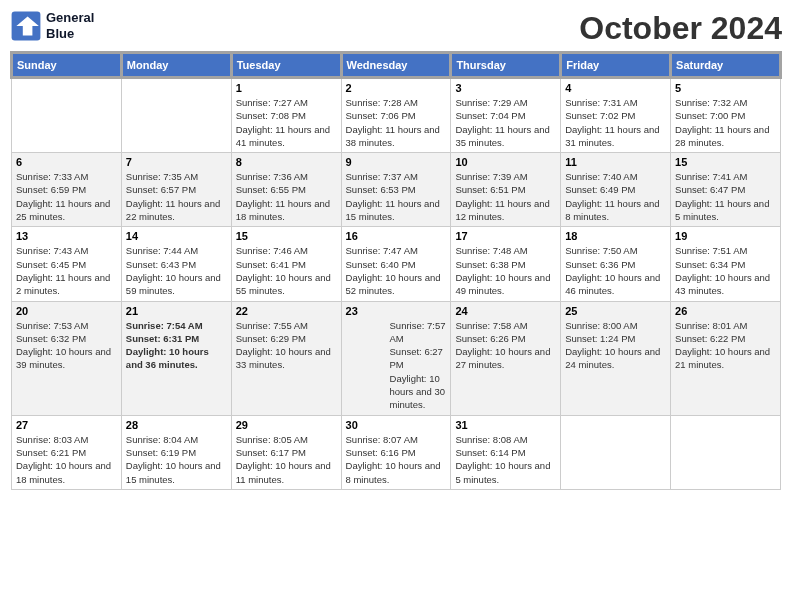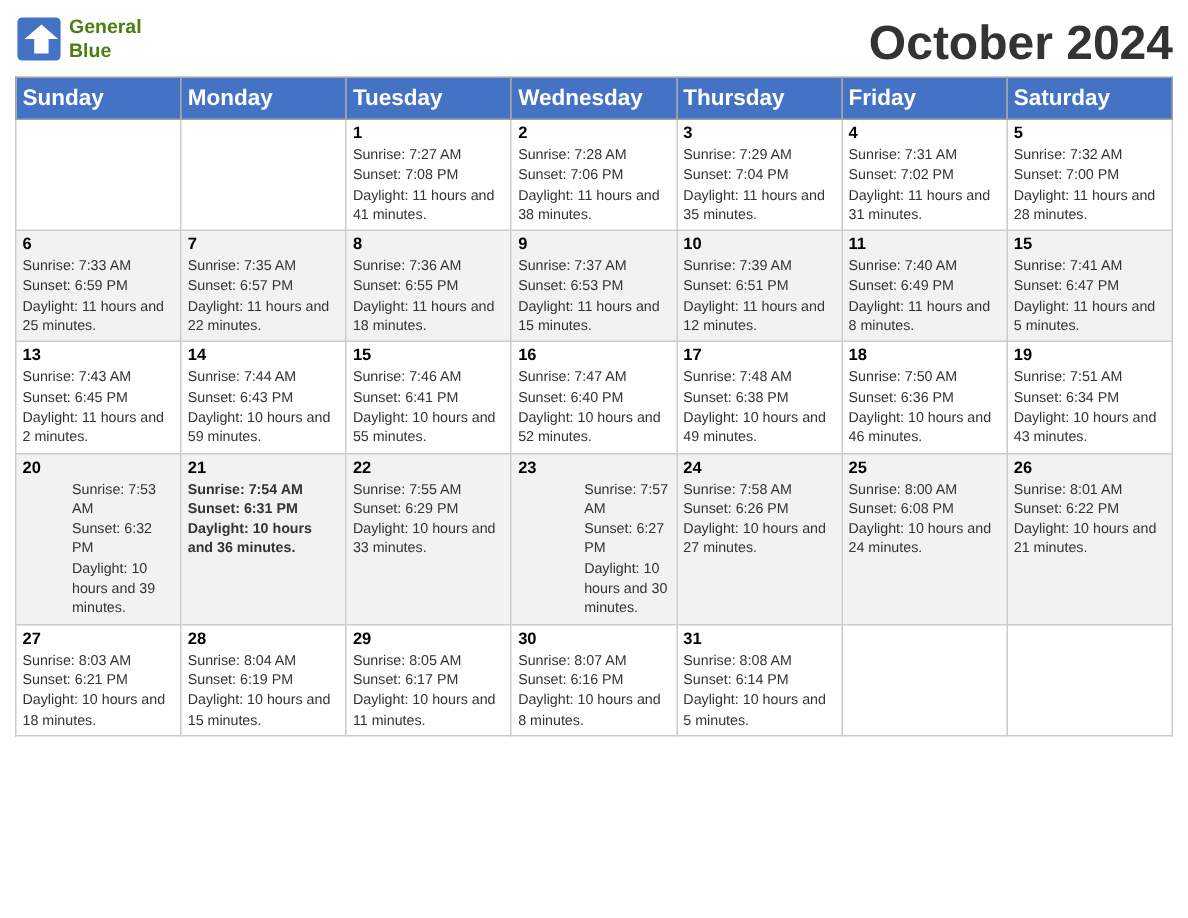--- a/index.html
+++ b/index.html
@@ -17,21 +17,21 @@
       margin-bottom: 4px;
     }
     .logo {
       display: flex;
       align-items: center;
       gap: 4px;
     }
     .logo-text {
       font-size: 13px;
       font-weight: bold;
-      color: #4d7c0f;
+      color: #0f172a;
       line-height: 1.2;
     }
     .logo-icon {
       width: 32px;
       height: 32px;
     }
     .title-block {
     }
     .month-title {
       font-size: 32px;
@@ -46,23 +46,23 @@
     .calendar {
       width: 100%;
       border-collapse: collapse;
       font-size: 10.5px;
     }
     .calendar th {
       background-color: #4472c4;
       color: #fff;
       text-align: left;
       padding: 5px 4px;
-      font-size: 15px;
-      font-weight: bold;
-      border: 1px solid #a3a3a3;
+      font-size: 11px;
+      font-weight: bold;
+      border: 3px solid #a3a3a3;
     }
     .calendar td {
       border: 1px solid #ccc;
       vertical-align: top;
       padding: 3px 4px;
       width: calc(100% / 7);
       min-height: 80px;
       background: #fff;
     }
     .calendar tr:nth-child(even) td {
@@ -233,21 +233,21 @@
         <td>
           <span class="day-number">19</span>
           <div class="day-info" style="white-space: pre-line;">Sunrise: 7:51 AM
 Sunset: 6:34 PM
 Daylight: 10 hours and 43 minutes.</div>
         </td>
       </tr>
       <tr>
         <td>
           <span class="day-number">20</span>
-          <div class="day-info" style="white-space: pre-line; margin-left: 33px;">Sunrise: 7:53 AM
+          <div class="day-info" style="white-space: pre-line;">Sunrise: 7:53 AM
 Sunset: 6:32 PM
 Daylight: 10 hours and 39 minutes.</div>
         </td>
         <td>
           <span class="day-number">21</span>
           <div class="day-info" style="white-space: pre-line; font-weight: bold;">Sunrise: 7:54 AM
 Sunset: 6:31 PM
 Daylight: 10 hours and 36 minutes.</div>
         </td>
         <td>
@@ -264,21 +264,21 @@
         </td>
         <td>
           <span class="day-number">24</span>
           <div class="day-info" style="white-space: pre-line;">Sunrise: 7:58 AM
 Sunset: 6:26 PM
 Daylight: 10 hours and 27 minutes.</div>
         </td>
         <td>
           <span class="day-number">25</span>
           <div class="day-info" style="white-space: pre-line;">Sunrise: 8:00 AM
-Sunset: 6:08 PM
+Sunset: 1:24 PM
 Daylight: 10 hours and 24 minutes.</div>
         </td>
         <td>
           <span class="day-number">26</span>
           <div class="day-info" style="white-space: pre-line;">Sunrise: 8:01 AM
 Sunset: 6:22 PM
 Daylight: 10 hours and 21 minutes.</div>
         </td>
       </tr>
       <tr>

